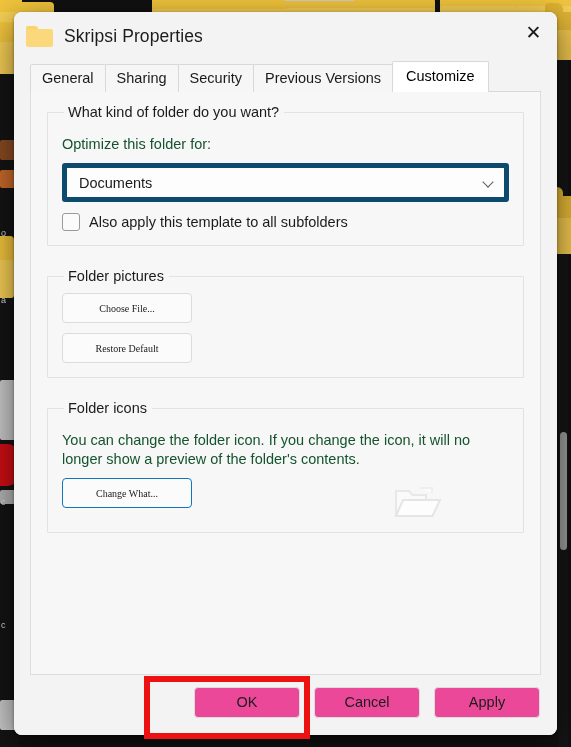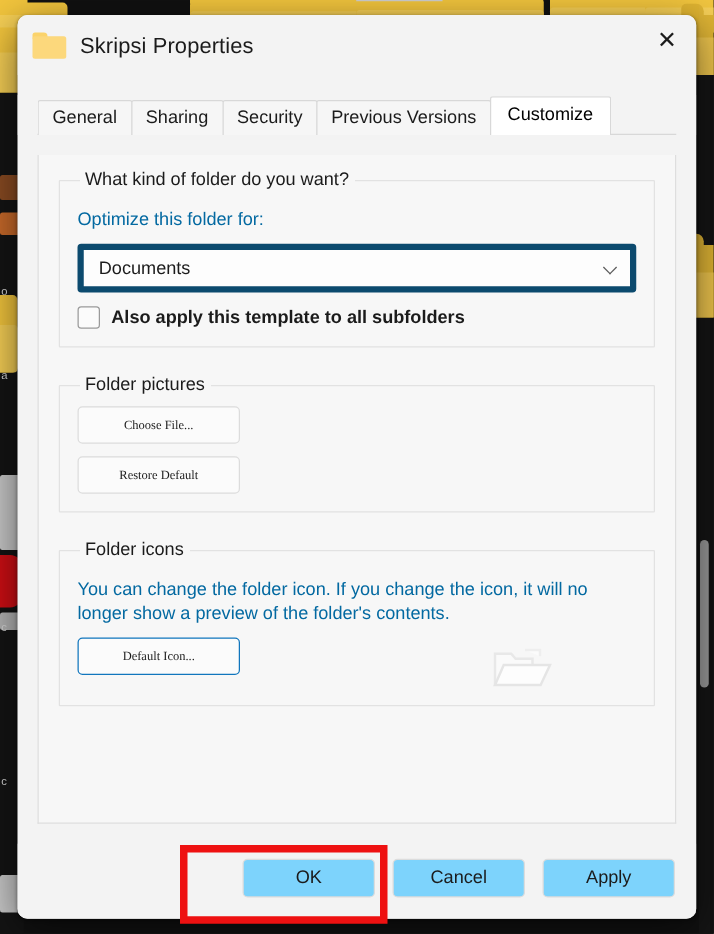--- a/index.html
+++ b/index.html
@@ -89,21 +89,20 @@
     left: 14px;
     top: 12px;
     width: 543px;
     height: 723px;
     background: #f3f3f3;
     border-radius: 8px;
     box-shadow: 0 9px 34px rgba(0,0,0,0.55), 0 1px 3px rgba(0,0,0,0.4);
     overflow: hidden;
     display: flex;
     flex-direction: column;
-    gap: 16px;
   }
 
   
   .titlebar {
     height: 48px;
     flex: 0 0 48px;
     display: flex;
     align-items: center;
     padding: 0 0 0 12px;
     background: #f3f3f3;
@@ -212,21 +211,21 @@
   .group > legend {
     font-size: 14.5px;
     color: #1b1b1b;
     padding: 0 5px 0 4px;
     margin-left: 2px;
   }
   .group-inner { padding-top: 3px; }
 
   .body-text {
     font-size: 14.5px;
-    color: #0369a1;
+    color: #14532d;
     margin: 6px 0 9px 0;
     line-height: 19px;
   }
   .body-text.wrap { max-width: 430px; }
 
   
   .combo {
     height: 29px;
     background: #fdfdfd;
     border: 5px solid #0c4a6e;
@@ -256,21 +255,20 @@
     border-bottom: 1.4px solid #5c5c5c;
     transform: rotate(45deg);
   }
 
   
   .check-row {
     display: flex;
     align-items: center;
     gap: 9px;
     cursor: default;
-    font-weight: bold;
   }
   .checkbox {
     width: 16px;
     height: 16px;
     border: 1px solid #9a9a9a;
     border-radius: 3px;
     background: #fbfbfb;
     flex: 0 0 auto;
   }
   .check-label {
@@ -323,21 +321,21 @@
     display: flex;
     align-items: center;
     justify-content: flex-end;
     gap: 14px;
     padding: 0 17px 6px 0;
     box-sizing: border-box;
   }
   .dlg-btn {
     width: 106px;
     height: 31px;
-    background: #7dd3fc;
+    background: #ec4899;
     border: 1px solid #dcdcdc;
     border-radius: 4px;
     font-size: 14.5px;
     font-family: "Liberation Sans", sans-serif;
     color: #1b1b1b;
     cursor: default;
     padding: 0;
   }
 
   
@@ -453,21 +451,21 @@
         <button class="btn">Choose File...</button>
         <button class="btn">Restore Default</button>
       </div>
     </fieldset>
 
     <fieldset class="group">
       <legend>Folder icons</legend>
       <div class="group-inner">
         <div class="body-text wrap">You can change the folder icon. If you change the icon, it will no longer show a preview of the folder's contents.</div>
         <div class="icons-row">
-          <button class="btn focus">Default Icon...</button>
+          <button class="btn focus">Change What...</button>
           <span class="preview-folder">
             <svg width="52" height="40" viewBox="0 0 52 40" fill="none">
               <path d="M4 34V9h13l3.5 4H34v6" stroke="#e6e6e6" stroke-width="2" fill="#fbfbfb"></path>
               <path d="M4 34l7-16h37l-7.5 16z" stroke="#e3e3e3" stroke-width="2" fill="#ffffff"></path>
               <path d="M28 6h12v5" stroke="#ededed" stroke-width="2" fill="#fcfcfc"></path>
             </svg>
           </span>
         </div>
       </div>
     </fieldset>

